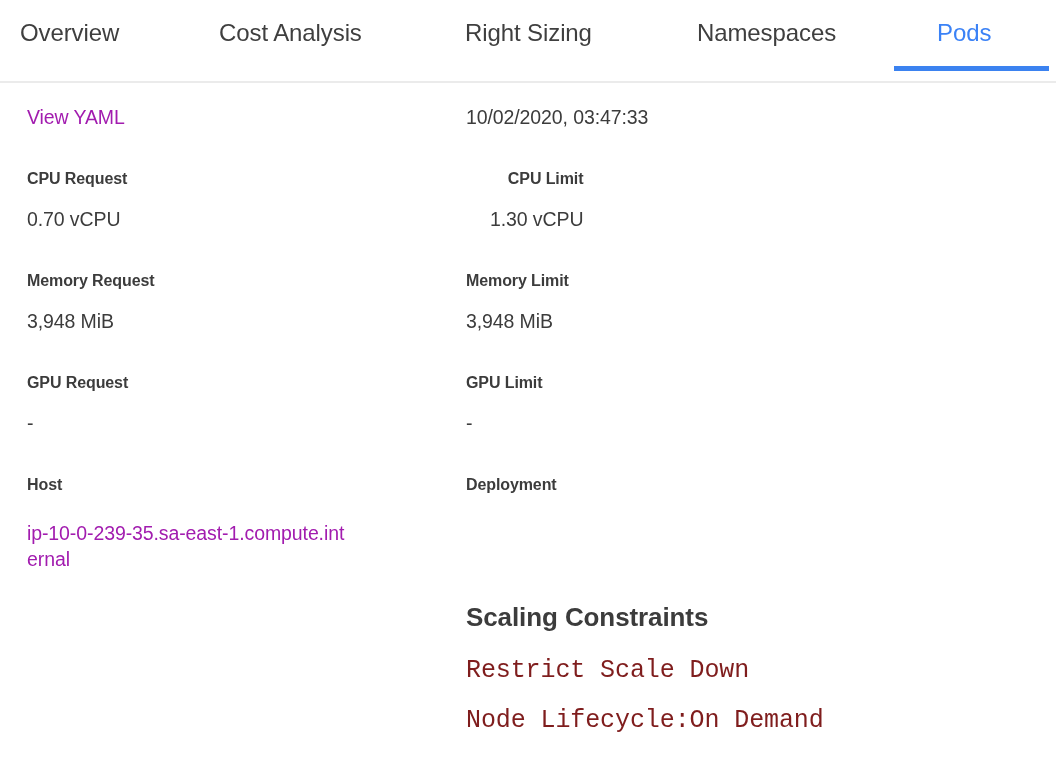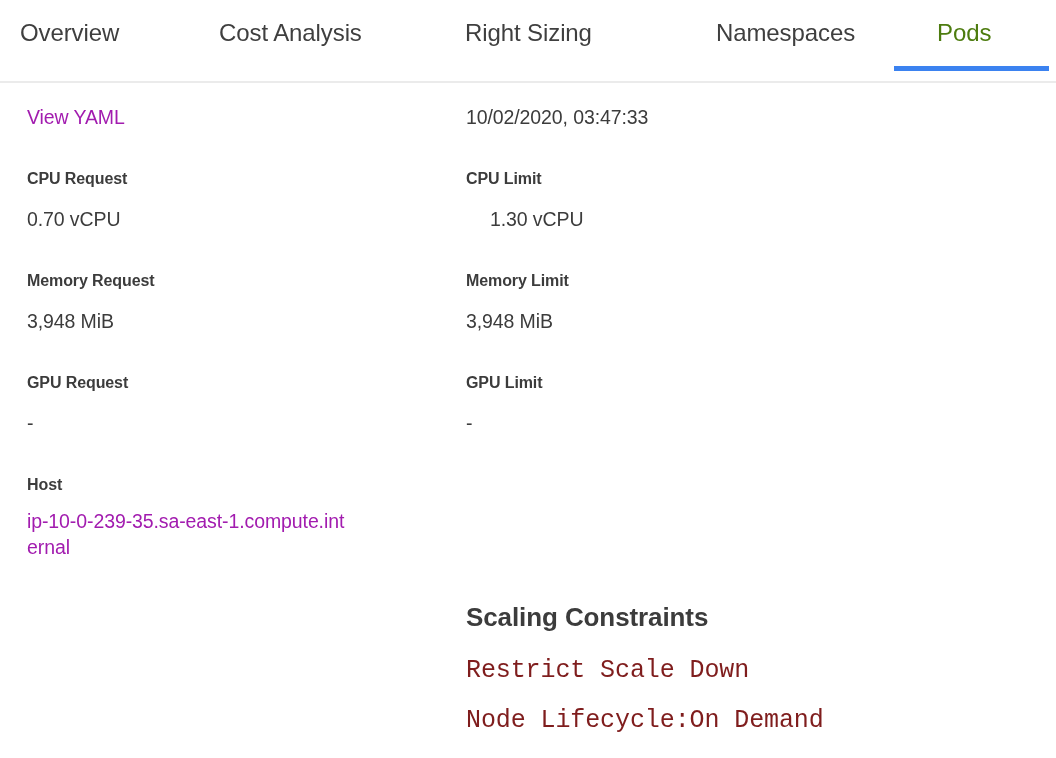--- a/index.html
+++ b/index.html
@@ -29,21 +29,21 @@
     position: absolute;
     top: 18px;
     font-size: 24px;
     line-height: 30px;
     color: #3f3f3f;
     white-space: nowrap;
     cursor: pointer;
     letter-spacing: -0.1px;
   }
   .tab.active {
-    color: #4d7c0f;
+    color: #3b82f6;
   }
   .tab-underline {
     position: absolute;
     left: 894px;
     width: 155px;
     top: 66px;
     height: 5px;
     background: #3b82f0;
   }
 
@@ -106,21 +106,21 @@
     font-family: Liberation Mono, monospace;
   }
 </style>
 </head>
 <body>
 
 <div class="tabbar">
   <div class="tab" style="left:20px;">Overview</div>
   <div class="tab" style="left:465px;">Right Sizing</div>
   <div class="tab" style="left:219px;">Cost Analysis</div>
-  <div class="tab" style="left:716px;">Namespaces</div>
+  <div class="tab" style="left:697px;">Namespaces</div>
   <div class="tab active" style="left:937px;">Pods</div>
   <div class="tab-underline"></div>
 </div>
 
 <div class="content">
 
   <div class="col col-left">
 
     <div class="field" style="position:absolute; top:21px; left:0;">
       <a class="link field-value" href="#" style="text-decoration:none;">View YAML</a>
@@ -136,47 +136,48 @@
       <div class="field-value" style="margin-top:14px;">3,948 MiB</div>
     </div>
 
     <div class="field" style="position:absolute; top:287px; left:0;">
       <div class="field-label">GPU Request</div>
       <div class="field-value" style="margin-top:14px;">-</div>
     </div>
 
     <div class="field" style="position:absolute; top:389px; left:0;">
       <div class="field-label">Host</div>
-      <a class="field-value link link-wrap" href="#" style="margin-top:10px; display:block; text-decoration:none;">ip-10-0-239-35.sa-east-1.compute.internal</a>
+      <a class="field-value link link-wrap" href="#" style="margin-top:22px; display:block; text-decoration:none;">ip-10-0-239-35.sa-east-1.compute.internal</a>
     </div>
 
   </div>
 
   <div class="col col-right">
 
     <div class="field" style="position:absolute; top:21px; left:0;">
       <div class="field-value">10/02/2020, 03:47:33</div>
     </div>
 
-    <div class="field" style="position:absolute; top:83px; left:0;">
+    <div class="field" style="position:absolute; top:83px; left:0;text-align:right;">
       <div class="field-label">CPU Limit</div>
       <div class="field-value" style="margin-top:14px;margin-left:24px;">1.30 vCPU</div>
     </div>
 
     <div class="field" style="position:absolute; top:185px; left:0;">
       <div class="field-label">Memory Limit</div>
       <div class="field-value" style="margin-top:14px;">3,948 MiB</div>
     </div>
 
     <div class="field" style="position:absolute; top:287px; left:0;">
       <div class="field-label">GPU Limit</div>
       <div class="field-value" style="margin-top:14px;">-</div>
     </div>
 
     <div class="field" style="position:absolute; top:389px; left:0;">
+      <div class="field-label">Deployment</div>
     </div>
 
     <div class="field" style="position:absolute; top:521px; left:0;">
       <div class="section-title">Scaling Constraints</div>
       <div class="constraint" style="margin-top:28px;">Restrict Scale Down</div>
       <div class="constraint" style="margin-top:24px;">Node Lifecycle:On Demand</div>
     </div>
 
   </div>
 </div>

